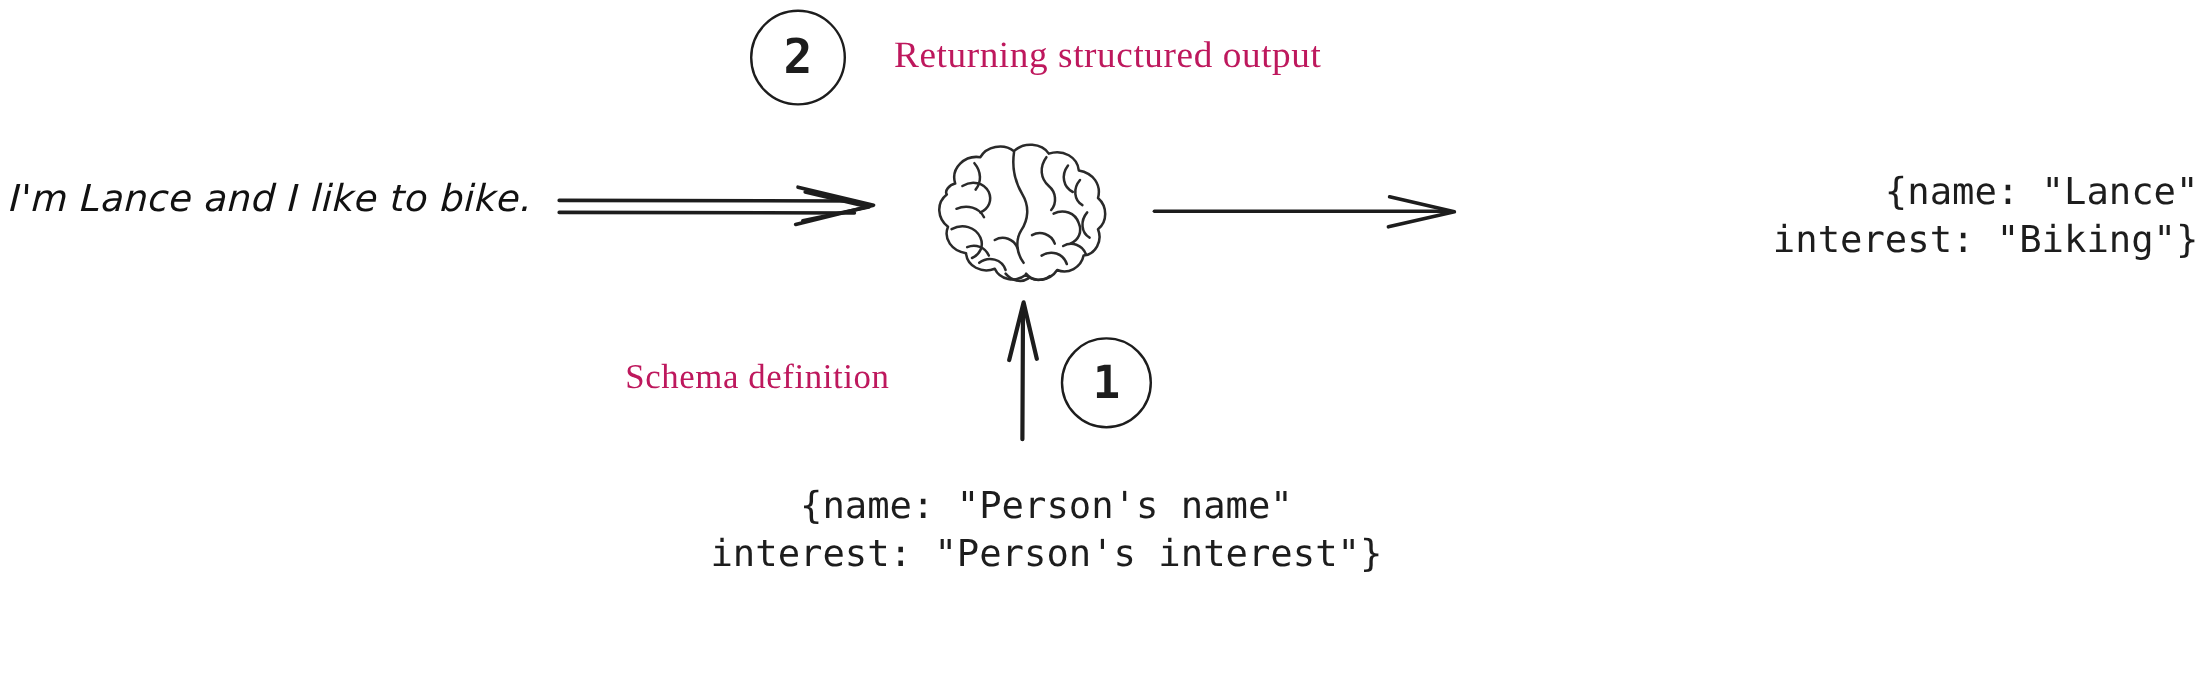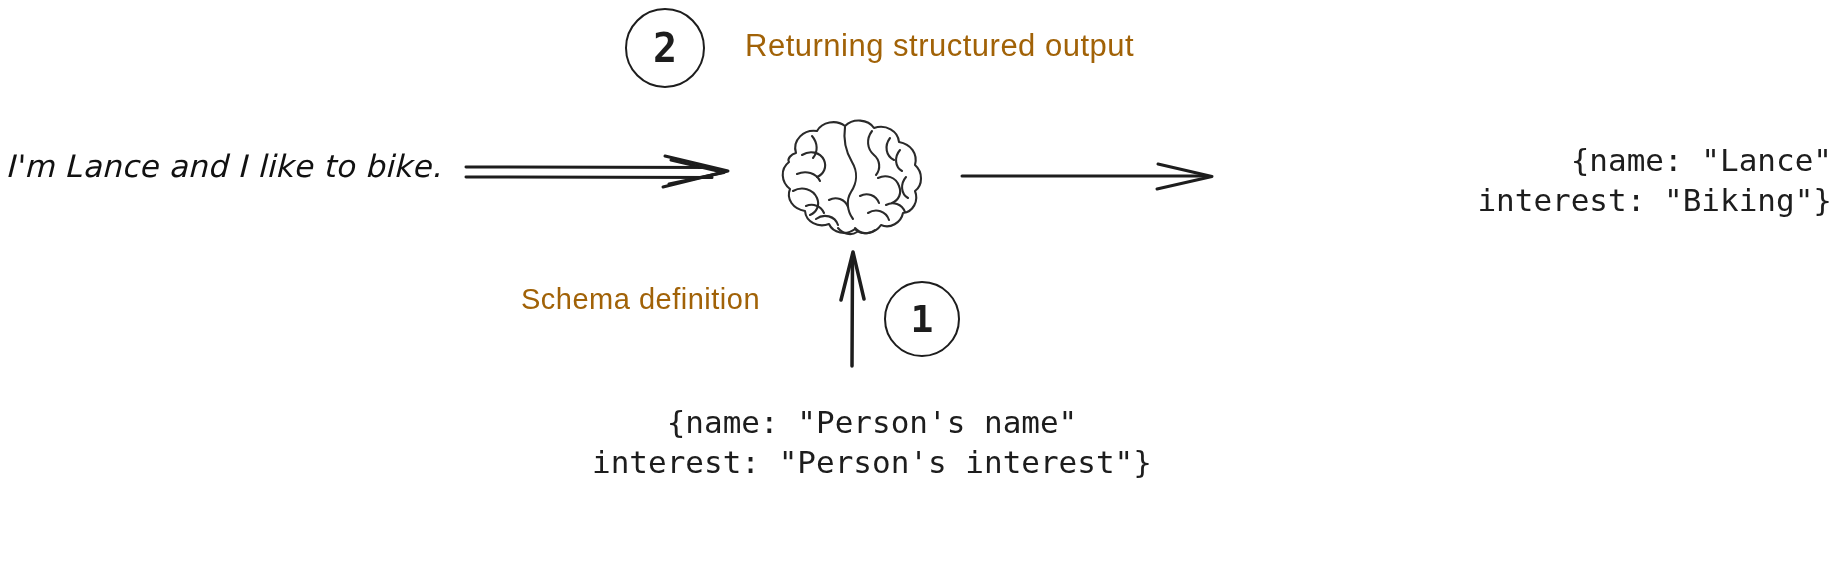--- a/index.html
+++ b/index.html
@@ -13,22 +13,22 @@
     height: 566px;
     background: #ffffff;
     overflow: hidden;
     font-family: "DejaVu Sans Mono", monospace;
     color: #1a1a1a;
   }
 
   
   .mono {
     position: absolute;
-    font-family: Liberation Sans, sans-serif;
-    color: #a16207;
+    font-family: Liberation Serif, serif;
+    color: #be185d;
     white-space: pre;
     letter-spacing: 0.5px;
   }
   .hand {
     position: absolute;
     font-family: "DejaVu Sans", sans-serif;
     font-style: italic;
     color: #111111;
     white-space: pre;
     letter-spacing: 0.3px;
@@ -48,21 +48,21 @@
     color: #1d1d1d;
     background: #ffffff;
     box-sizing: border-box;
   }
 
   
   #badge-two   { left: 625px; top: 8px;   width: 80px;  height: 80px;  font-size: 40px; }
   #badge-one   { left: 884px; top: 281px; width: 76px;  height: 76px;  font-size: 38px; }
 
   #caption-returning { left: 745px; top: 28px; font-size: 31px; }
-  #caption-schema    { left: 521px; top: 283px; font-size: 29px; }
+  #caption-schema    { left: 521px; top: 298px; font-size: 29px; }
 
   #input-utterance { left: 8px; top: 148px; font-size: 31px; }
 
   #output-block {
     position: absolute;
     left: 1240px;
     top: 140px;
     width: 592px;
     text-align: right;
   }

